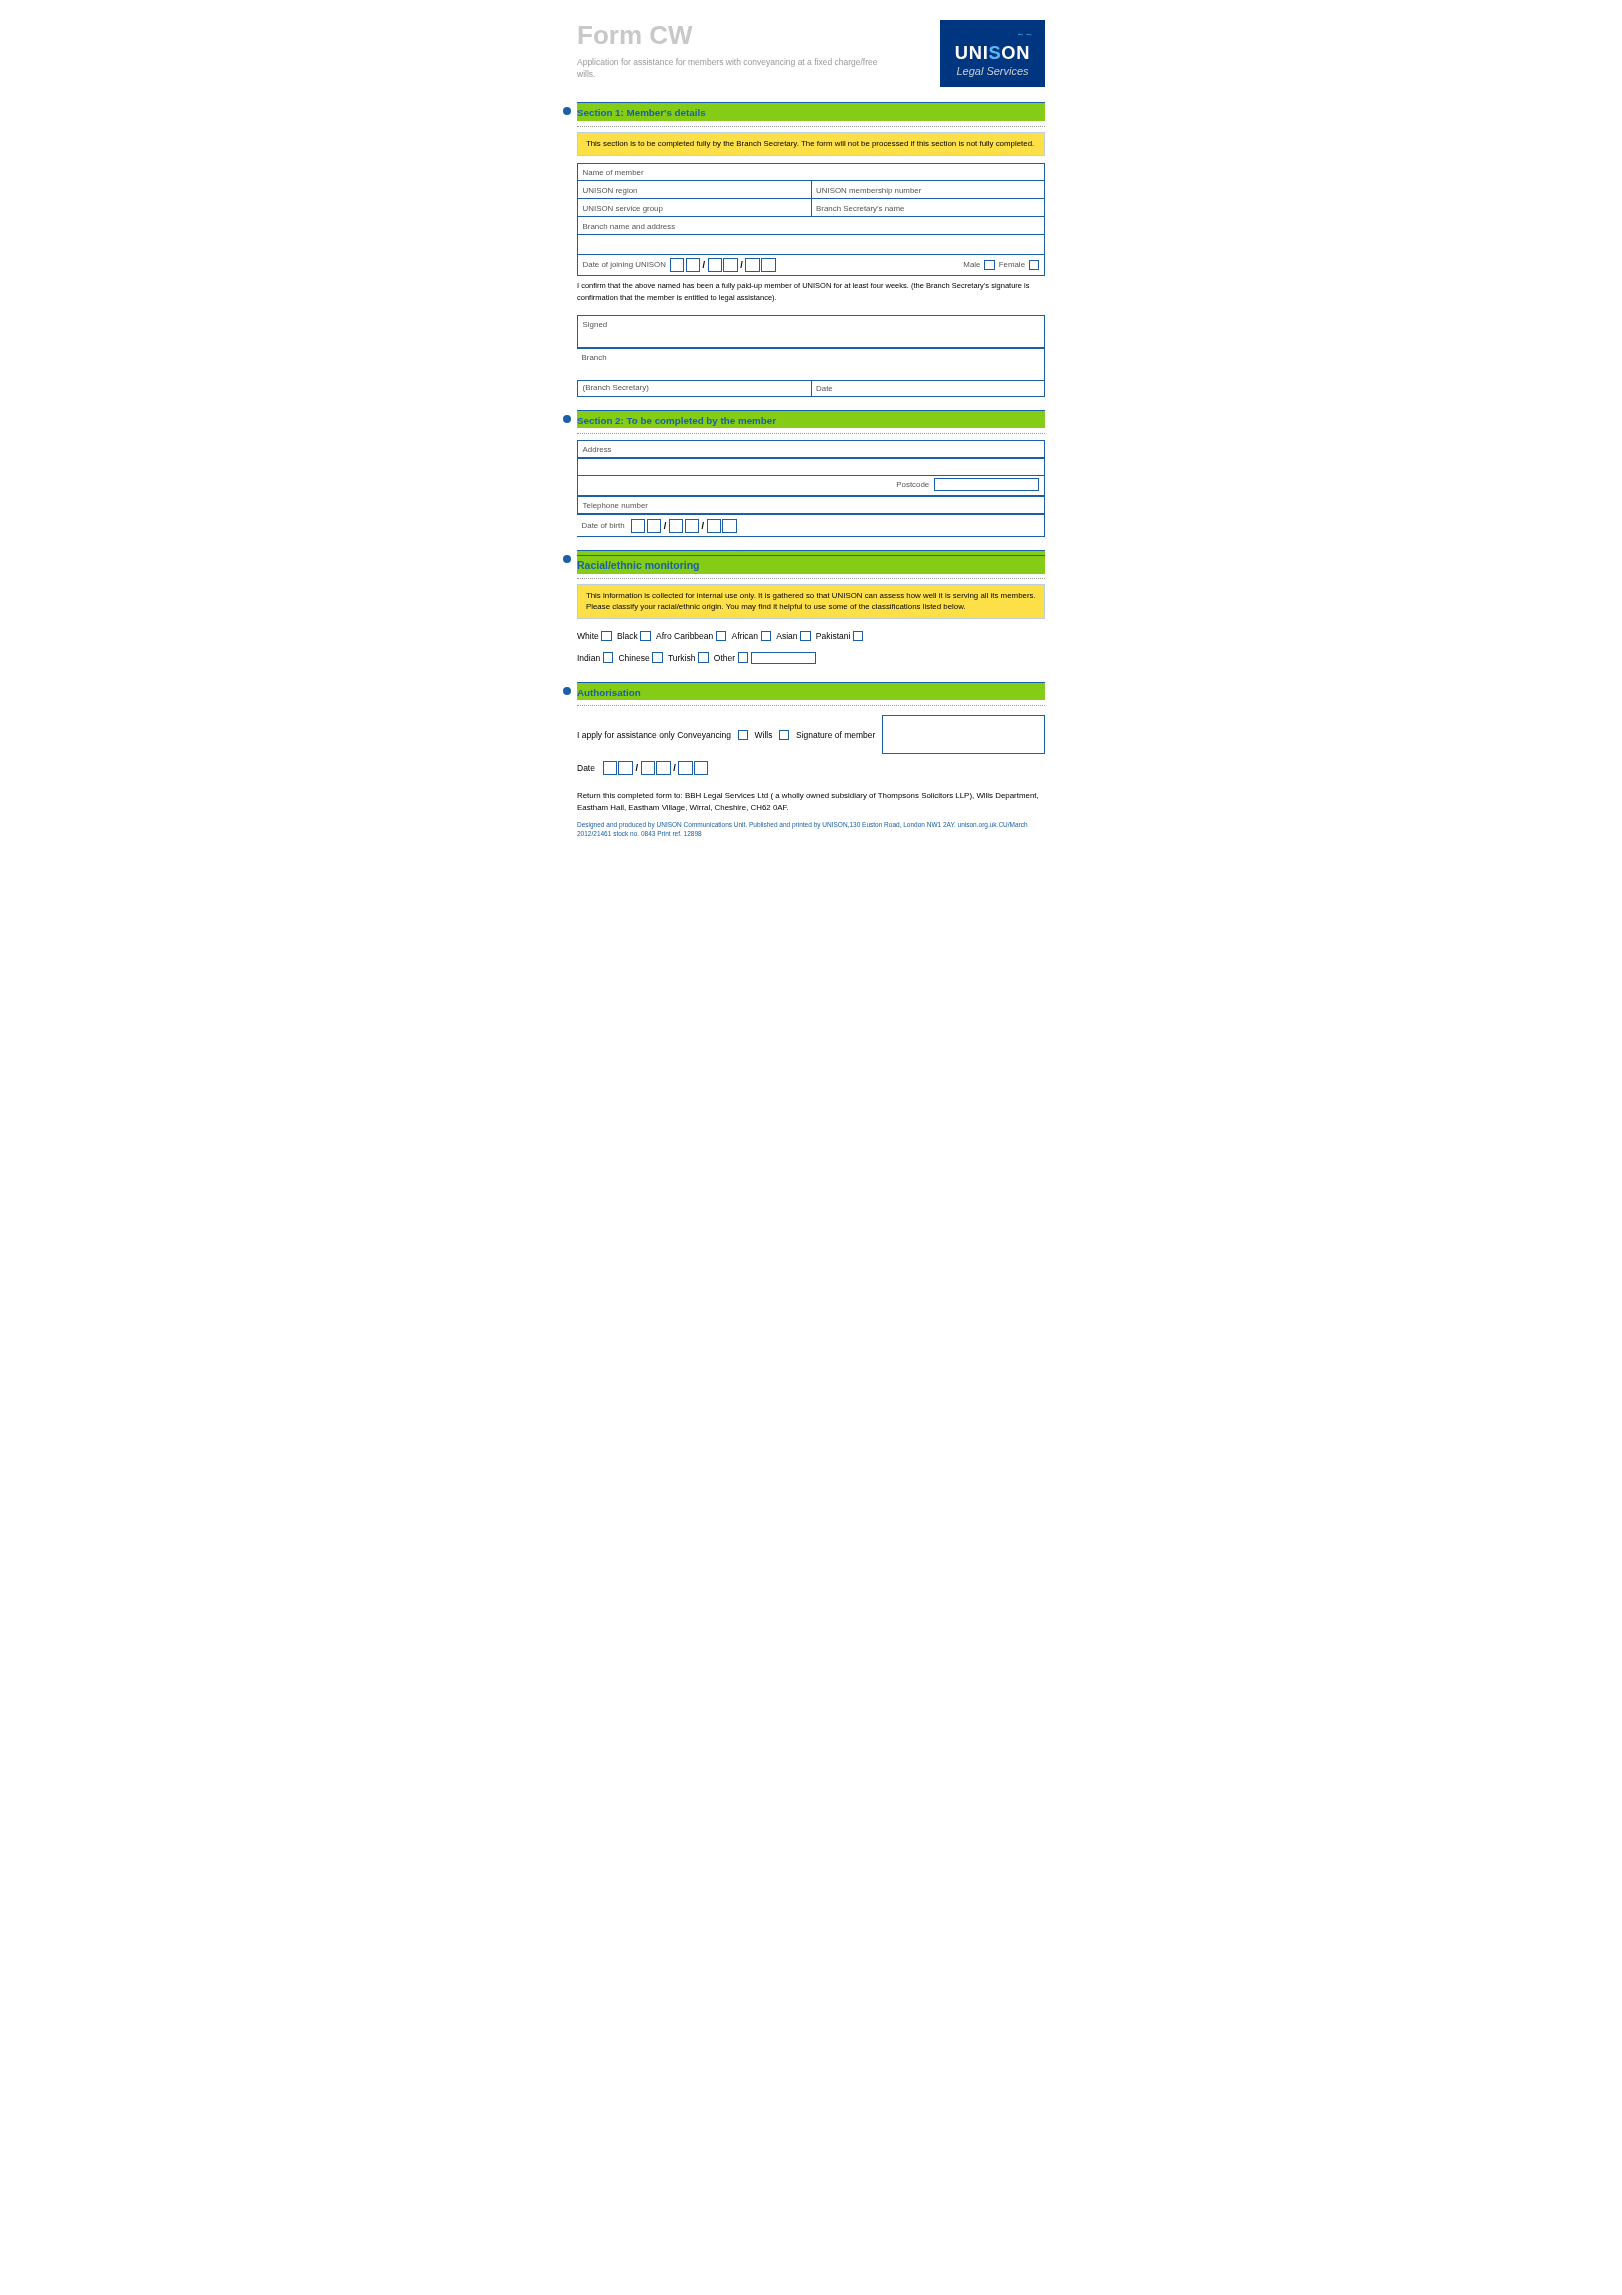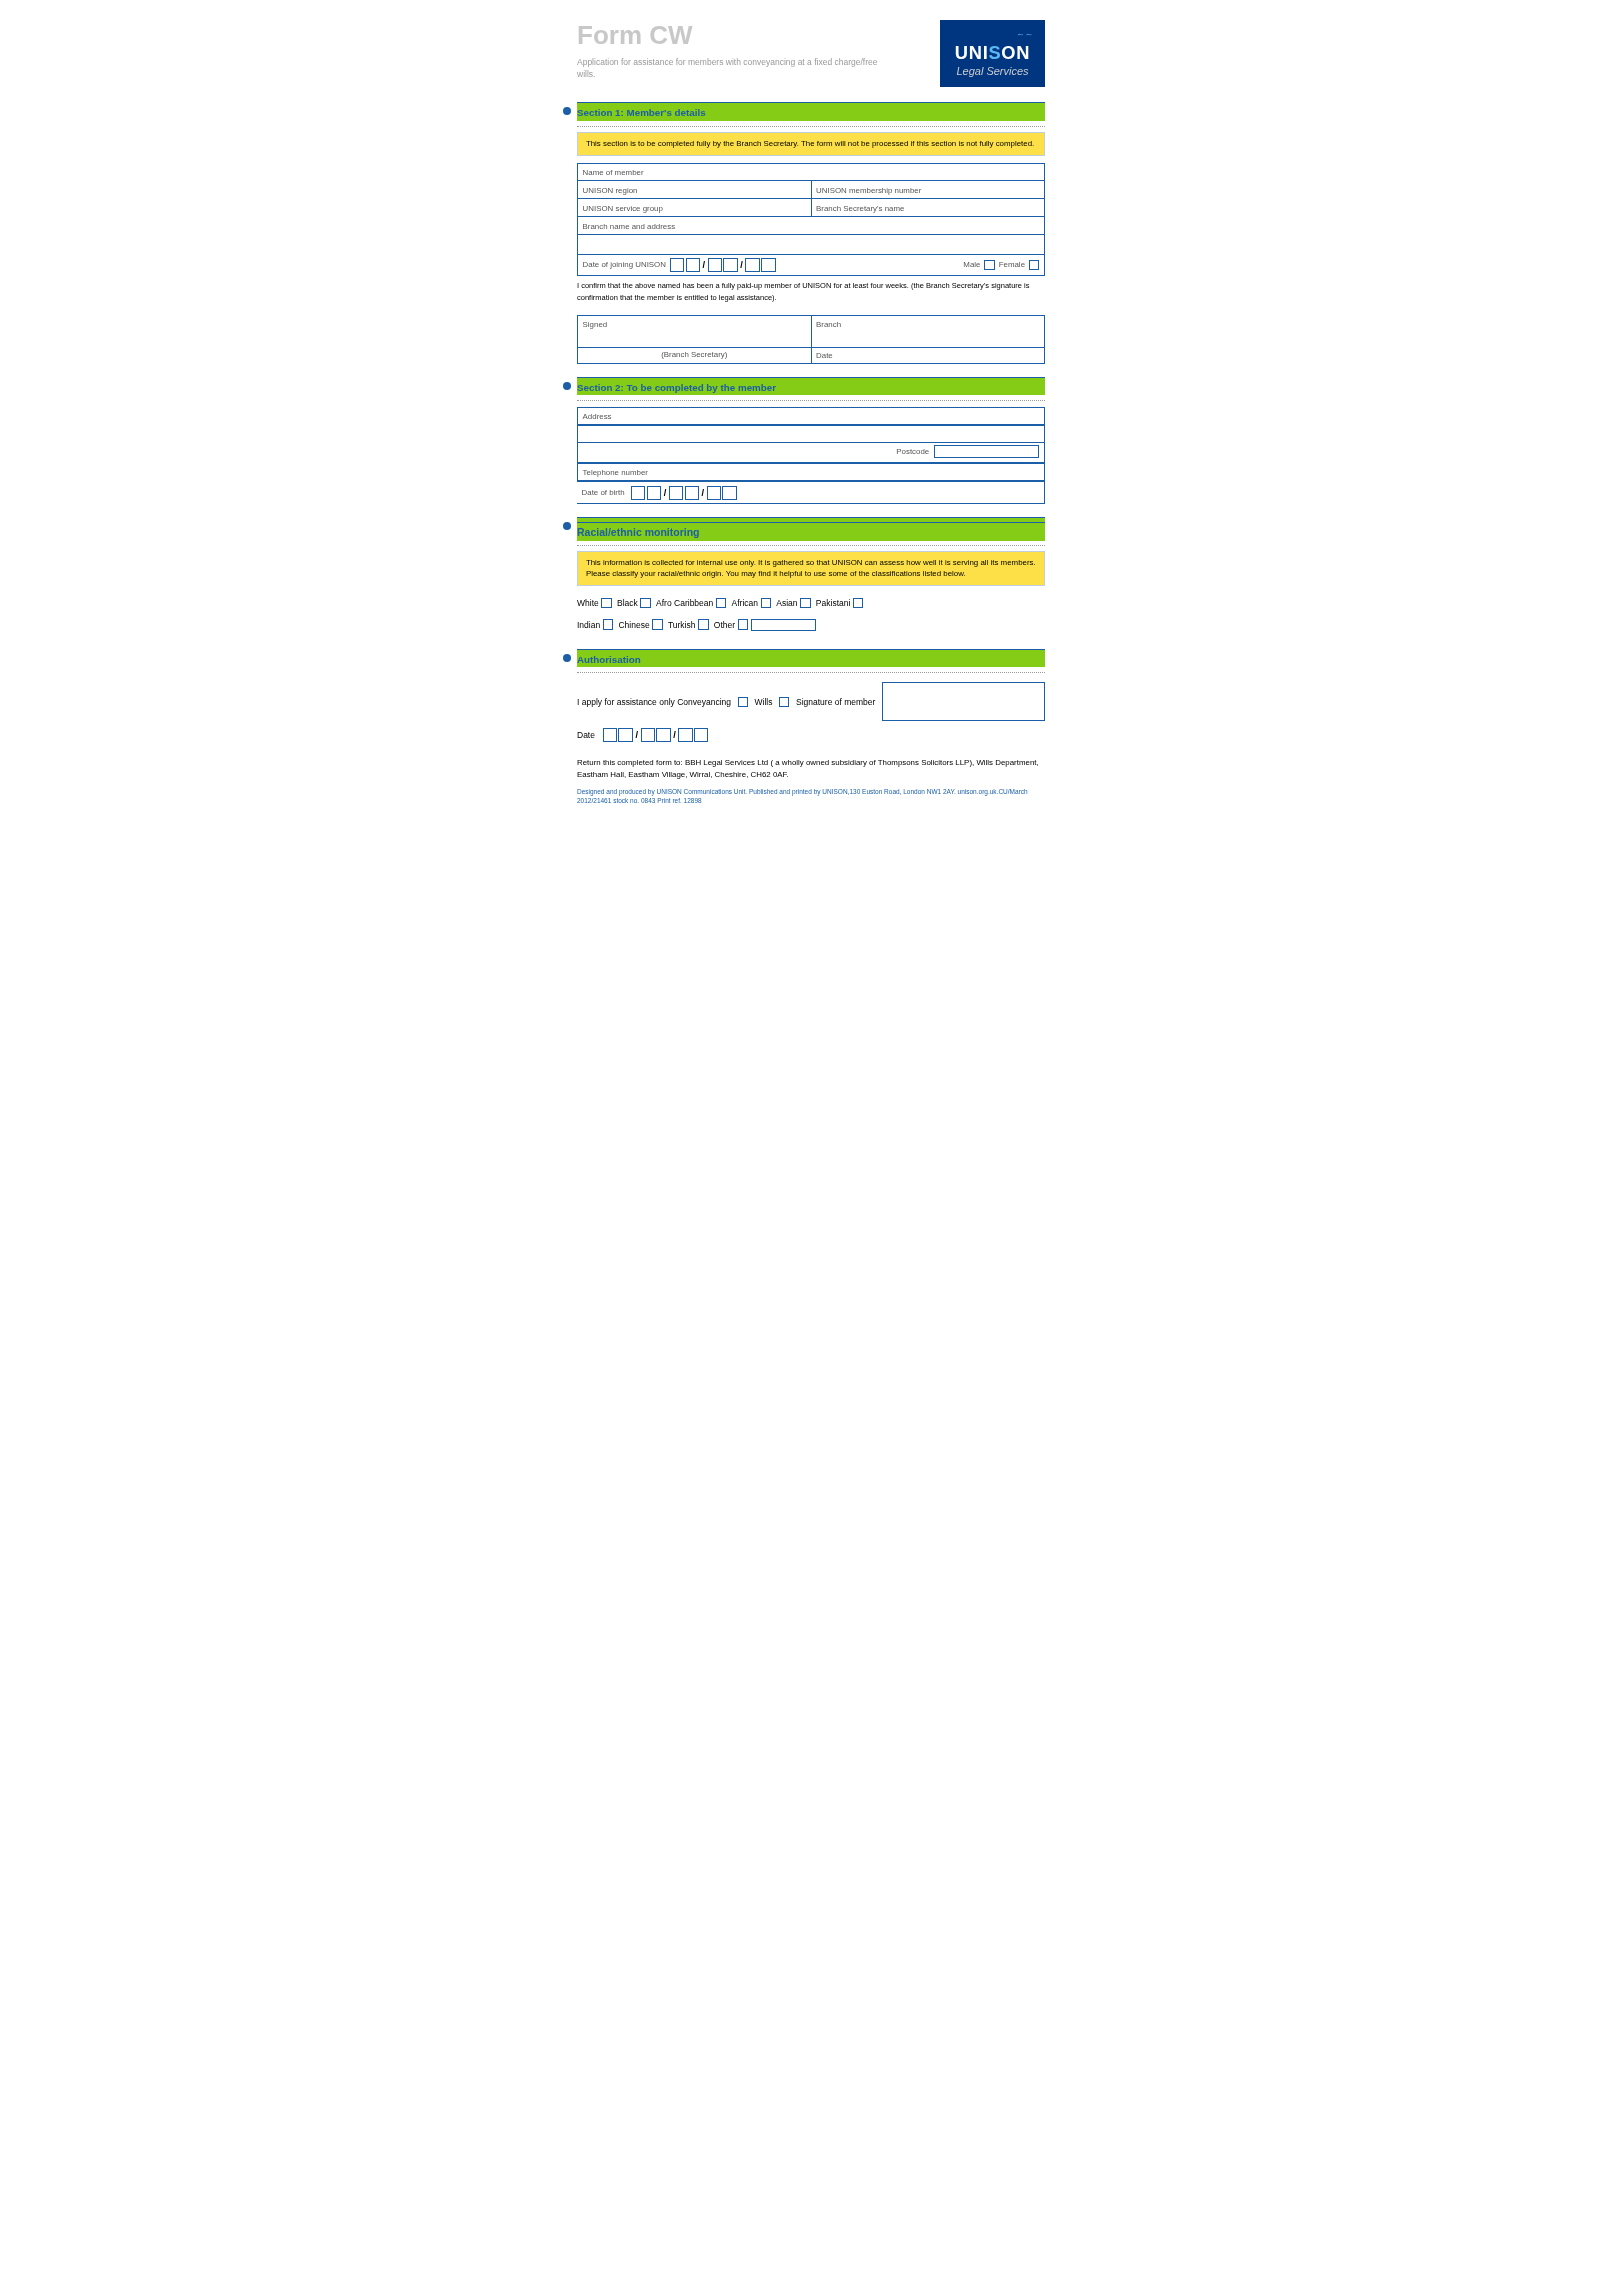--- a/index.html
+++ b/index.html
@@ -142,40 +142,41 @@
       border: 0.7px solid #1a5fa8;
       display: inline-block;
       background: #fff;
     }
 
     
     .sig-row {
       display: flex;
       gap: 0;
       margin-top: 5.2px;
+      flex-direction: column;
     }
     .sig-cell {
       flex: 1;
       border: 0.7px solid #1a5fa8;
       padding: 3.3px 4.6px;
       min-height: 33px;
     }
     .sig-cell + .sig-cell {
       border-left: none;
     }
     .branch-secretary-row {
       display: flex;
       gap: 0;
     }
     .bs-label {
       flex: 1;
       border: 0.7px solid #1a5fa8;
       border-top: none;
       padding: 2.6px 4.6px;
-      text-align: center;
+      text-align: left;
       font-size: 7.9px;
       color: #555;
     }
     .date-cell {
       flex: 1;
       border: 0.7px solid #1a5fa8;
       border-top: none;
       border-left: none;
       padding: 2.6px 4.6px;
       min-height: 15.7px;

